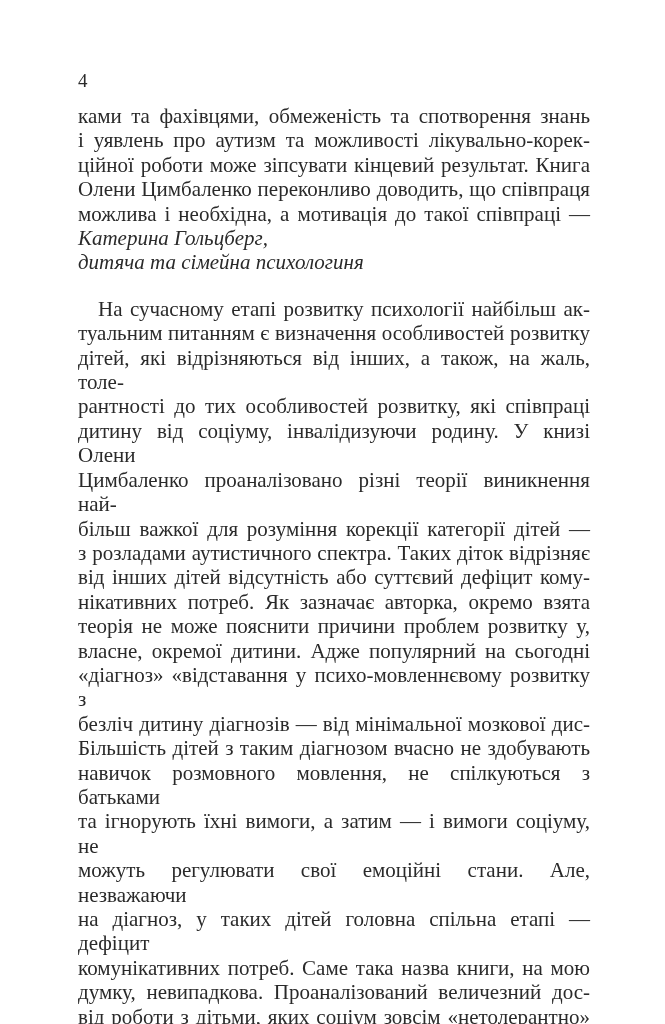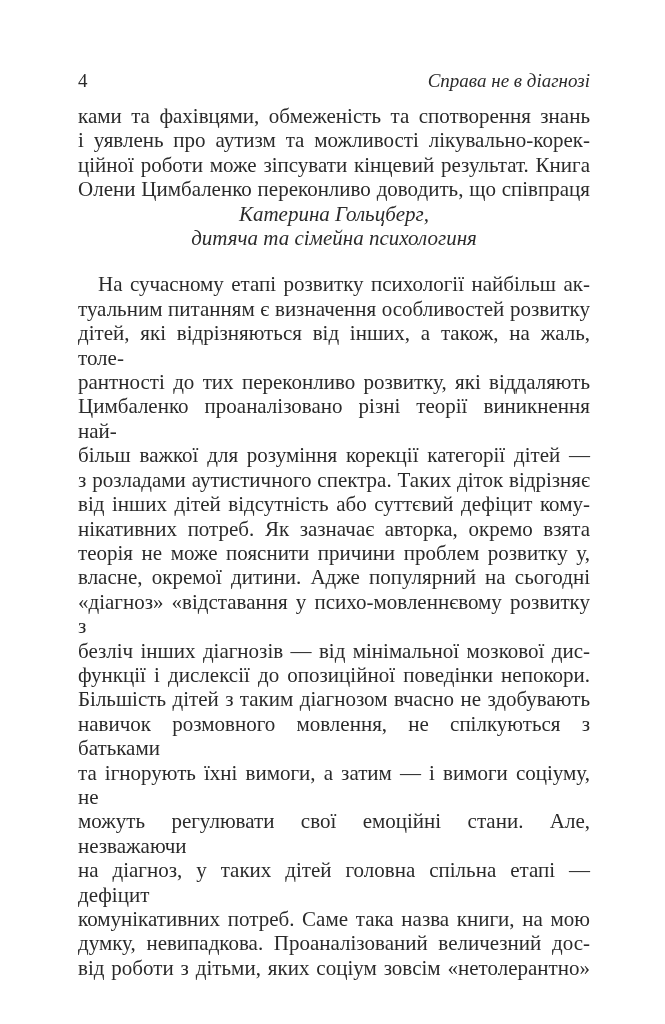--- a/index.html
+++ b/index.html
@@ -40,61 +40,61 @@
     text-align: justify;
     text-align-last: justify;
   }
   .para.body .line.last-line {
     text-align-last: left;
   }
   .para.body.indent .line.first-line {
     text-indent: 20px;
   }
   .para.attribution .line {
-    text-align: center;
+    text-align: left;
     font-style: italic;
   }
   .para.attribution + .para.body {
     margin-top: 22px;
   }
 </style>
 </head>
 <body>
 
 <div class="page">
   <div class="header">
     <span class="pagenum">4</span>
-    <span class="running">Справа не в діагнозі</span>
   </div>
   <div class="content" id="content">
       <div class="para body">
         <div class="line first-line">ками та фахівцями, обмеженість та спотворення знань</div>
         <div class="line">і уявлень про аутизм та можливості лікувально-корек-</div>
         <div class="line">ційної роботи може зіпсувати кінцевий результат. Книга</div>
         <div class="line">Олени Цимбаленко переконливо доводить, що співпраця</div>
+        <div class="line">можлива і необхідна, а мотивація до такої співпраці —</div>
       </div>
       <div class="para attribution">
         <div class="line first-line">Катерина Гольцберг,</div>
         <div class="line last-line">дитяча та сімейна психологиня</div>
       </div>
       <div class="para body indent">
         <div class="line first-line">На сучасному етапі розвитку психології найбільш ак-</div>
         <div class="line">туальним питанням є визначення особливостей розвитку</div>
         <div class="line">дітей, які відрізняються від інших, а також, на жаль, толе-</div>
-        <div class="line">рантності до тих переконливо розвитку, які віддаляють</div>
+        <div class="line">рантності до тих особливостей розвитку, які співпраці</div>
+        <div class="line">дитину від соціуму, інвалідизуючи родину. У книзі Олени</div>
         <div class="line">Цимбаленко проаналізовано різні теорії виникнення най-</div>
         <div class="line">більш важкої для розуміння корекції категорії дітей —</div>
         <div class="line">з розладами аутистичного спектра. Таких діток відрізняє</div>
         <div class="line">від інших дітей відсутність або суттєвий дефіцит кому-</div>
         <div class="line">нікативних потреб. Як зазначає авторка, окремо взята</div>
         <div class="line">теорія не може пояснити причини проблем розвитку у,</div>
         <div class="line">власне, окремої дитини. Адже популярний на сьогодні</div>
         <div class="line">«діагноз» «відставання у психо-мовленнєвому розвитку з</div>
-        <div class="line">безліч інших діагнозів — від мінімальної мозкової дис-</div>
-        <div class="line">функції і дислексії до опозиційної поведінки непокори.</div>
+        <div class="line">безліч дитину діагнозів — від мінімальної мозкової дис-</div>
         <div class="line">Більшість дітей з таким діагнозом вчасно не здобувають</div>
         <div class="line">навичок розмовного мовлення, не спілкуються з батьками</div>
         <div class="line">та ігнорують їхні вимоги, а затим — і вимоги соціуму, не</div>
         <div class="line">можуть регулювати свої емоційні стани. Але, незважаючи</div>
         <div class="line">на діагноз, у таких дітей головна спільна етапі — дефіцит</div>
         <div class="line">комунікативних потреб. Саме така назва книги, на мою</div>
         <div class="line">думку, невипадкова. Проаналізований величезний дос-</div>
         <div class="line">від роботи з дітьми, яких соціум зовсім «нетолерантно»</div>
       </div>
     </div>

